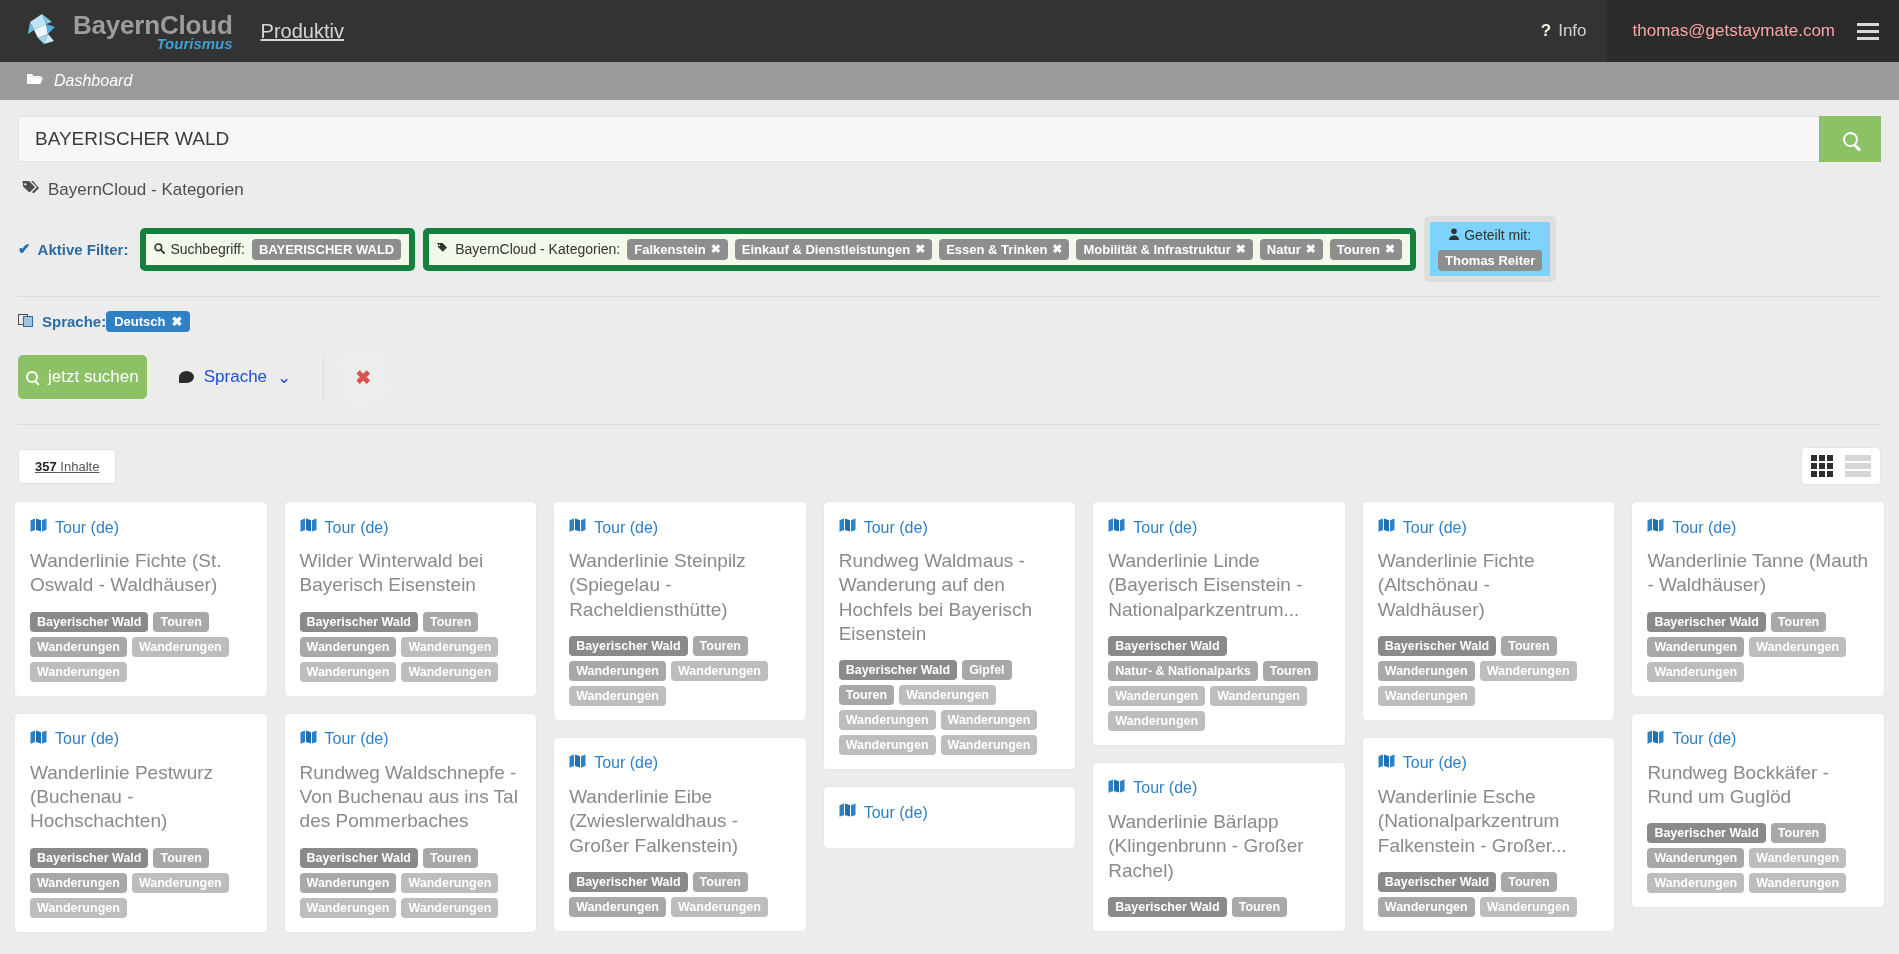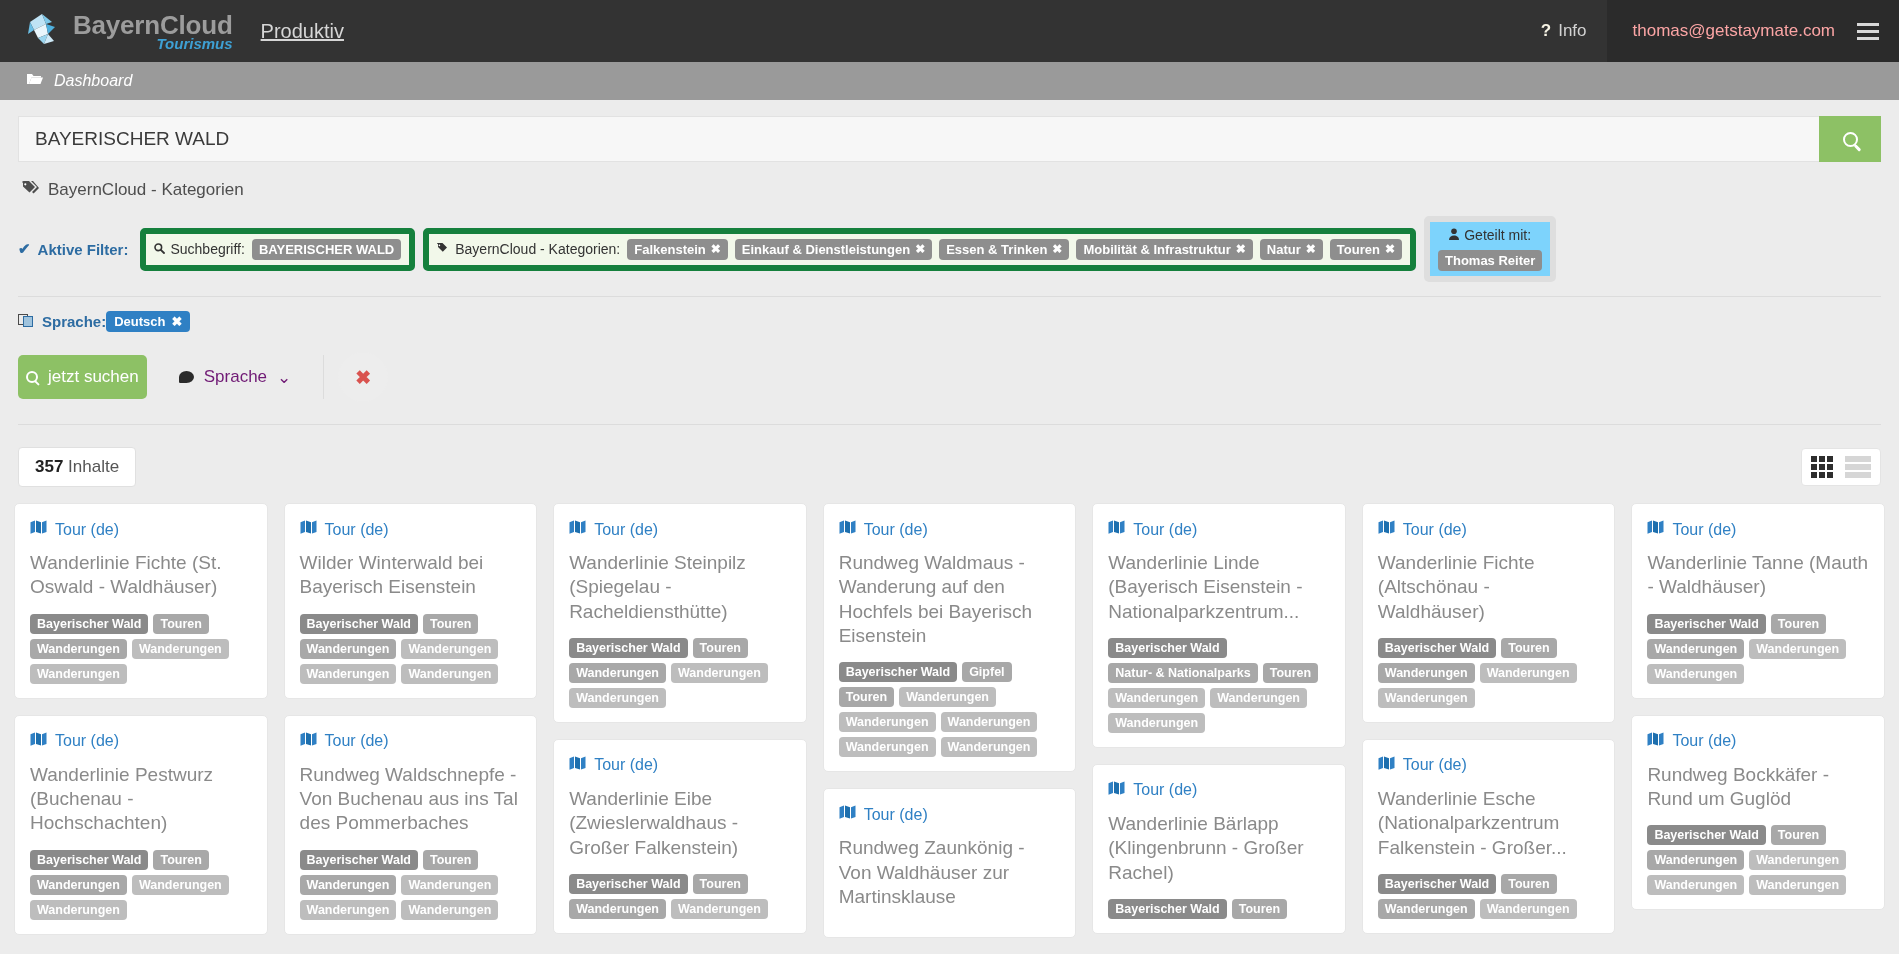--- a/index.html
+++ b/index.html
@@ -146,21 +146,21 @@
     display: flex; align-items: center; gap: 10px; cursor: pointer;
     font-family: "Liberation Sans", sans-serif;
   }
   .mag-sm { width: 12px; height: 12px; border: 2px solid #fff; border-radius: 50%; position: relative; }
   .mag-sm::after {
     content: ""; position: absolute; width: 2px; height: 6px; background: #fff;
     right: -2px; bottom: -5px; transform: rotate(-45deg); border-radius: 2px;
   }
   .btn-lang {
     background: transparent; border: none; cursor: pointer;
-    font-size: 17px; color: #701a75;
+    font-size: 17px; color: #1d4ed8;
     display: flex; align-items: center; gap: 10px; padding: 12px 18px;
     font-family: "Liberation Sans", sans-serif;
   }
   .bubble {
     width: 15px; height: 12px; background: #2b2b2b; border-radius: 50% 50% 50% 8%;
   }
   .divider-v { width: 1px; height: 44px; background: #dcdcdc; }
   .btn-reset {
     width: 50px; height: 50px; border-radius: 50%;
     background: #ededed; border: none; cursor: pointer;
@@ -168,21 +168,21 @@
   }
 
   
   .resbar {
     margin: 22px 18px 0 18px;
     display: flex; align-items: center; justify-content: space-between;
   }
   .count-box {
     border: 1px solid #e0e0e0; background: #fff;
     padding: 9px 16px; border-radius: 4px;
-    font-size: 17px; color: #555;
+    font-size: 13px; color: #555; text-decoration: underline;
   }
   .count-box b { color: #222; }
   .viewtoggle {
     border: 1px solid #e4e4e4; background: #fff; border-radius: 4px;
     display: flex; padding: 7px 9px; gap: 12px;
   }
   .vbtn { display: grid; gap: 2px; cursor: pointer; }
   .grid-ico { grid-template-columns: repeat(3, 6px); grid-template-rows: repeat(3, 6px); }
   .grid-ico i { background: #2e2e2e; display: block; width: 6px; height: 6px; }
   .list-ico { grid-template-rows: repeat(3, 6px); width: 26px; }
@@ -505,21 +505,21 @@
         <span class="tag t2">Wanderungen</span>
         <span class="tag t2">Wanderungen</span>
         <span class="tag t2">Wanderungen</span>
       </div></div><div class="card"><div class="card-type">
         <span class="map-ico"><svg width="17" height="15" viewBox="0 0 17 15">
             <path d="M0.5 2.2L5 0.6v11.4L0.5 13.8z" fill="#2f80c4"></path>
             <path d="M6 0.6l5 1.7v11.3L6 12z" fill="#1d6fae"></path>
             <path d="M12 2.3l4.5-1.7v11.3L12 13.6z" fill="#2f80c4"></path>
           </svg></span>
         <span>Tour (de)</span>
-      </div><div class="card-title">Rundweg Zaunkönig - Von Waldhäuser zur Martinsklause</div></div><div class="card"><div class="card-type">
+      </div></div><div class="card"><div class="card-type">
         <span class="map-ico"><svg width="17" height="15" viewBox="0 0 17 15">
             <path d="M0.5 2.2L5 0.6v11.4L0.5 13.8z" fill="#2f80c4"></path>
             <path d="M6 0.6l5 1.7v11.3L6 12z" fill="#1d6fae"></path>
             <path d="M12 2.3l4.5-1.7v11.3L12 13.6z" fill="#2f80c4"></path>
           </svg></span>
         <span>Tour (de)</span>
       </div><div class="card-title">Wanderlinie Linde (Bayerisch Eisenstein - Nationalparkzentrum...</div><div class="tags">
         <span class="tag t0">Bayerischer Wald</span>
         <span class="tag t1">Natur- &amp; Nationalparks</span>
         <span class="tag t1">Touren</span>

